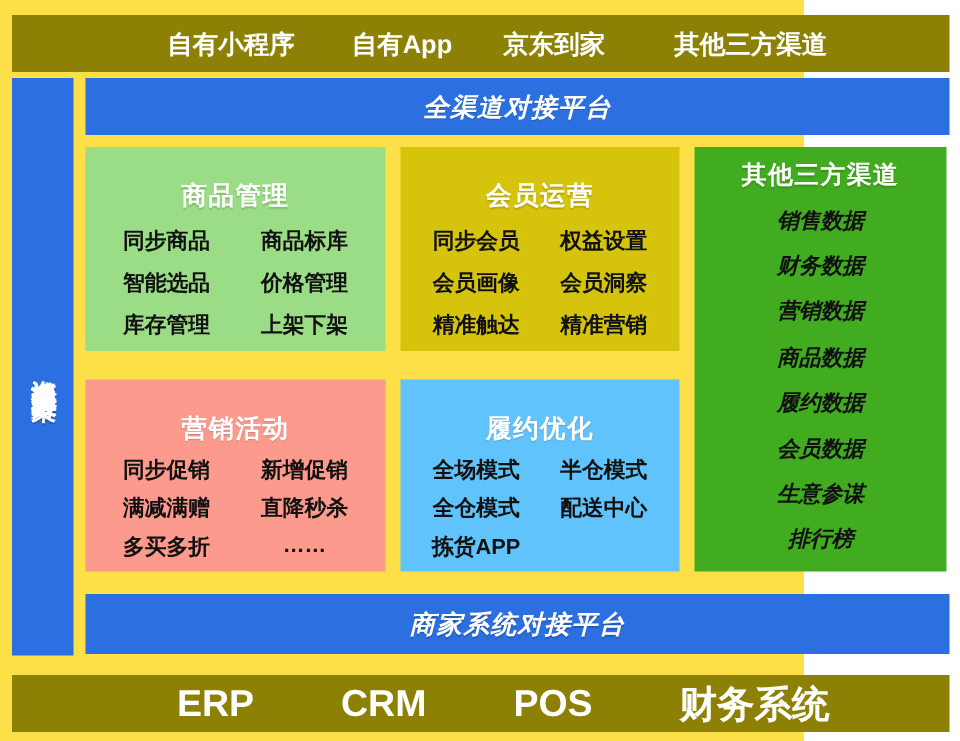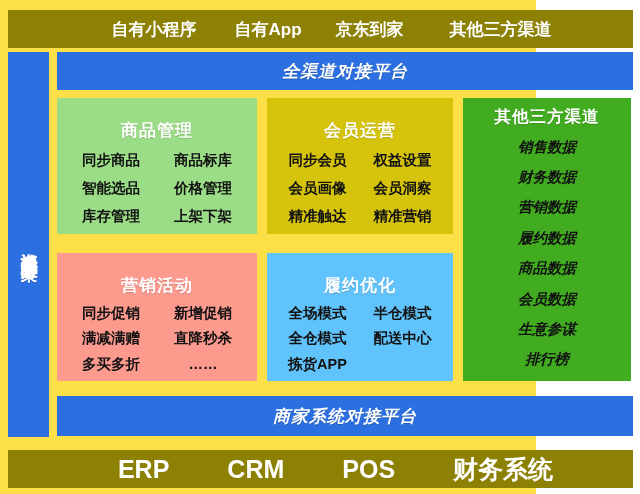--- a/index.html
+++ b/index.html
@@ -198,22 +198,22 @@
       </div>
     </div>
   </div>
 
   <div id="dashboard-panel">
     <span class="card-title">其他三方渠道</span>
     <div class="dash-list">
       <span class="dash-item">销售数据</span>
       <span class="dash-item">财务数据</span>
       <span class="dash-item">营销数据</span>
+      <span class="dash-item">商品数据</span>
       <span class="dash-item">履约数据</span>
-      <span class="dash-item">商品数据</span>
       <span class="dash-item">会员数据</span>
       <span class="dash-item">生意参谋</span>
       <span class="dash-item">排行榜</span>
     </div>
   </div>
 
   <div class="band band-blue" id="merchant-platform-band">
     <span class="band-title">商家系统对接平台</span>
   </div>
 

